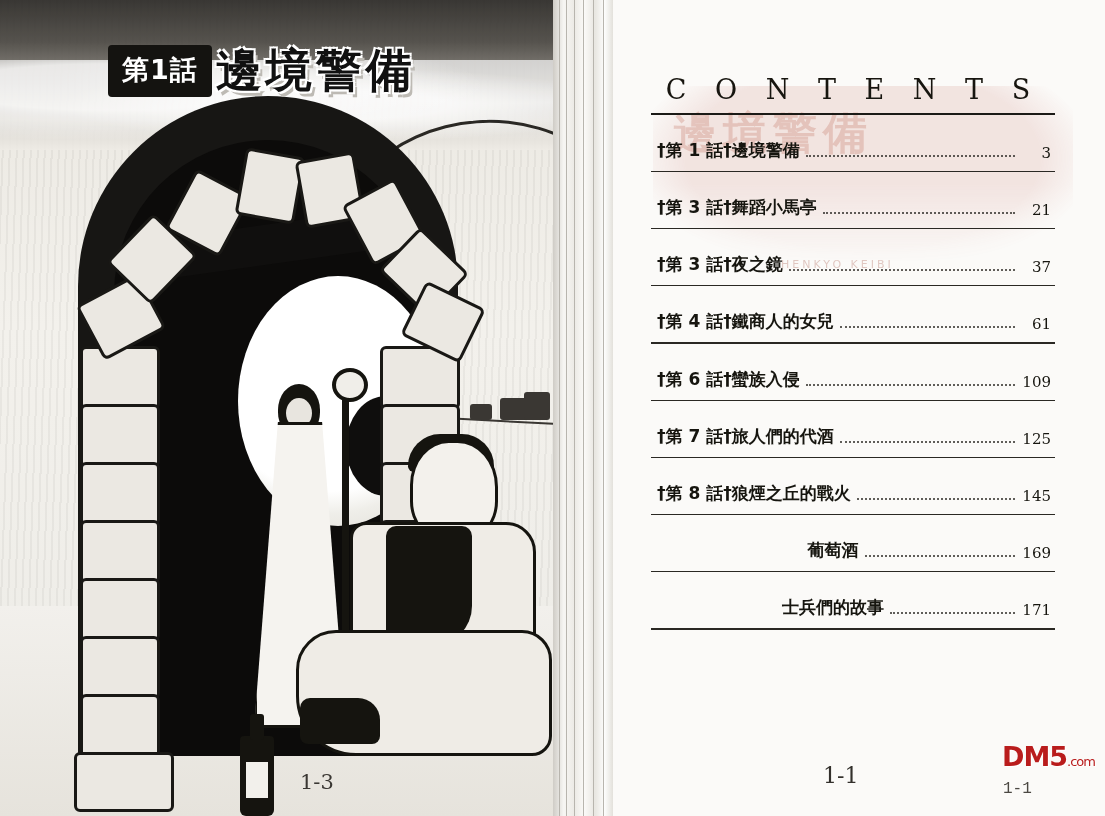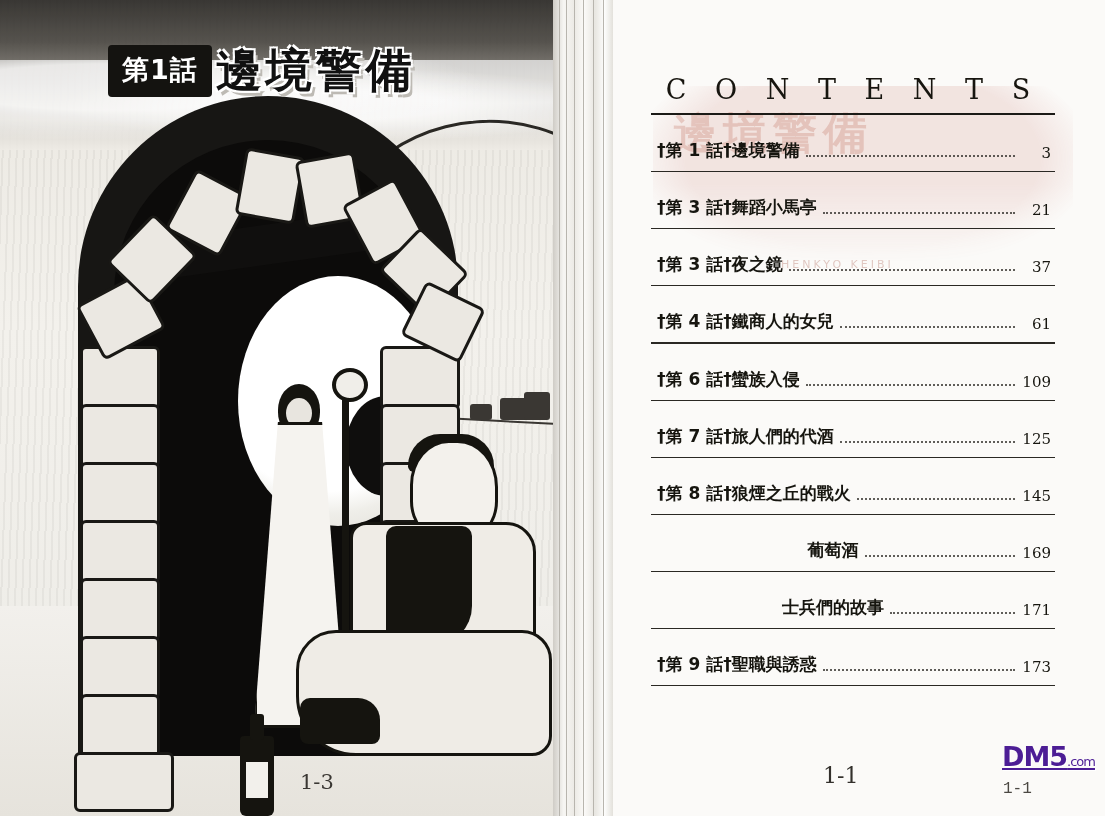--- a/index.html
+++ b/index.html
@@ -81,22 +81,22 @@
   .row{display:flex;align-items:flex-end;height:56px;padding:0 4px 0 6px;}
   .row .lbl{font-size:17px;color:#16150f;font-weight:bold;white-space:nowrap;padding-bottom:9px;
             font-family:"DejaVu Sans","Liberation Sans",sans-serif;}
   .row .dots{flex:1;border-bottom:2px dotted #2b2924;margin:0 6px 14px 6px;height:0;opacity:.75;}
   .row .pg{font-size:15px;color:#16150f;padding-bottom:9px;min-width:30px;text-align:right;font-family:"DejaVu Serif","Liberation Serif",serif;}
   .row.center{justify-content:center;}
   .row.center .lbl{padding-left:0;}
   .row.center .spacer{flex:1;}
   .pg-right{position:absolute;left:210px;bottom:28px;font-size:22px;color:#33302c;font-family:"DejaVu Serif","Liberation Serif",serif;}
   .pg-right2{position:absolute;left:390px;bottom:18px;font-size:16px;color:#4b4843;font-family:Liberation Mono, monospace;}
-  .watermark{position:absolute;right:10px;bottom:44px;font-size:27px;font-weight:bold;color:#4c1d95;
-             letter-spacing:-1px;text-shadow:1px 1px 0 #fff;text-decoration:underline;}
+  .watermark{position:absolute;right:10px;bottom:44px;font-size:27px;font-weight:bold;color:#b91c1c;
+             letter-spacing:-1px;text-shadow:1px 1px 0 #fff;}
   .watermark small{font-size:13px;font-weight:normal;}
 </style>
 </head>
 <body>
 
 <div class="page">
 
   <div class="left-page">
     <div class="sky"></div>
     <div class="cloudband"></div>
@@ -237,25 +237,20 @@
             <div class="pg">169</div>
           </div>
           <div class="rule thin"></div>
           <div class="row center">
             <div class="spacer"></div>
             <div class="lbl">士兵們的故事</div>
             <div class="dots"></div>
             <div class="pg">171</div>
           </div>
           <div class="rule thin"></div>
-          <div class="row">
-            <div class="lbl">†第 9 話†聖職與誘惑</div>
-            <div class="dots"></div>
-            <div class="pg">173</div>
-          </div>
           <div class="rule thin"></div>
         </div>
     </div>
 
     <div class="pg-right">1-1</div>
     <div class="pg-right2">1-1</div>
     <div class="watermark">
       <span>DM5</span><small>.com</small>
     </div>
   </div>

